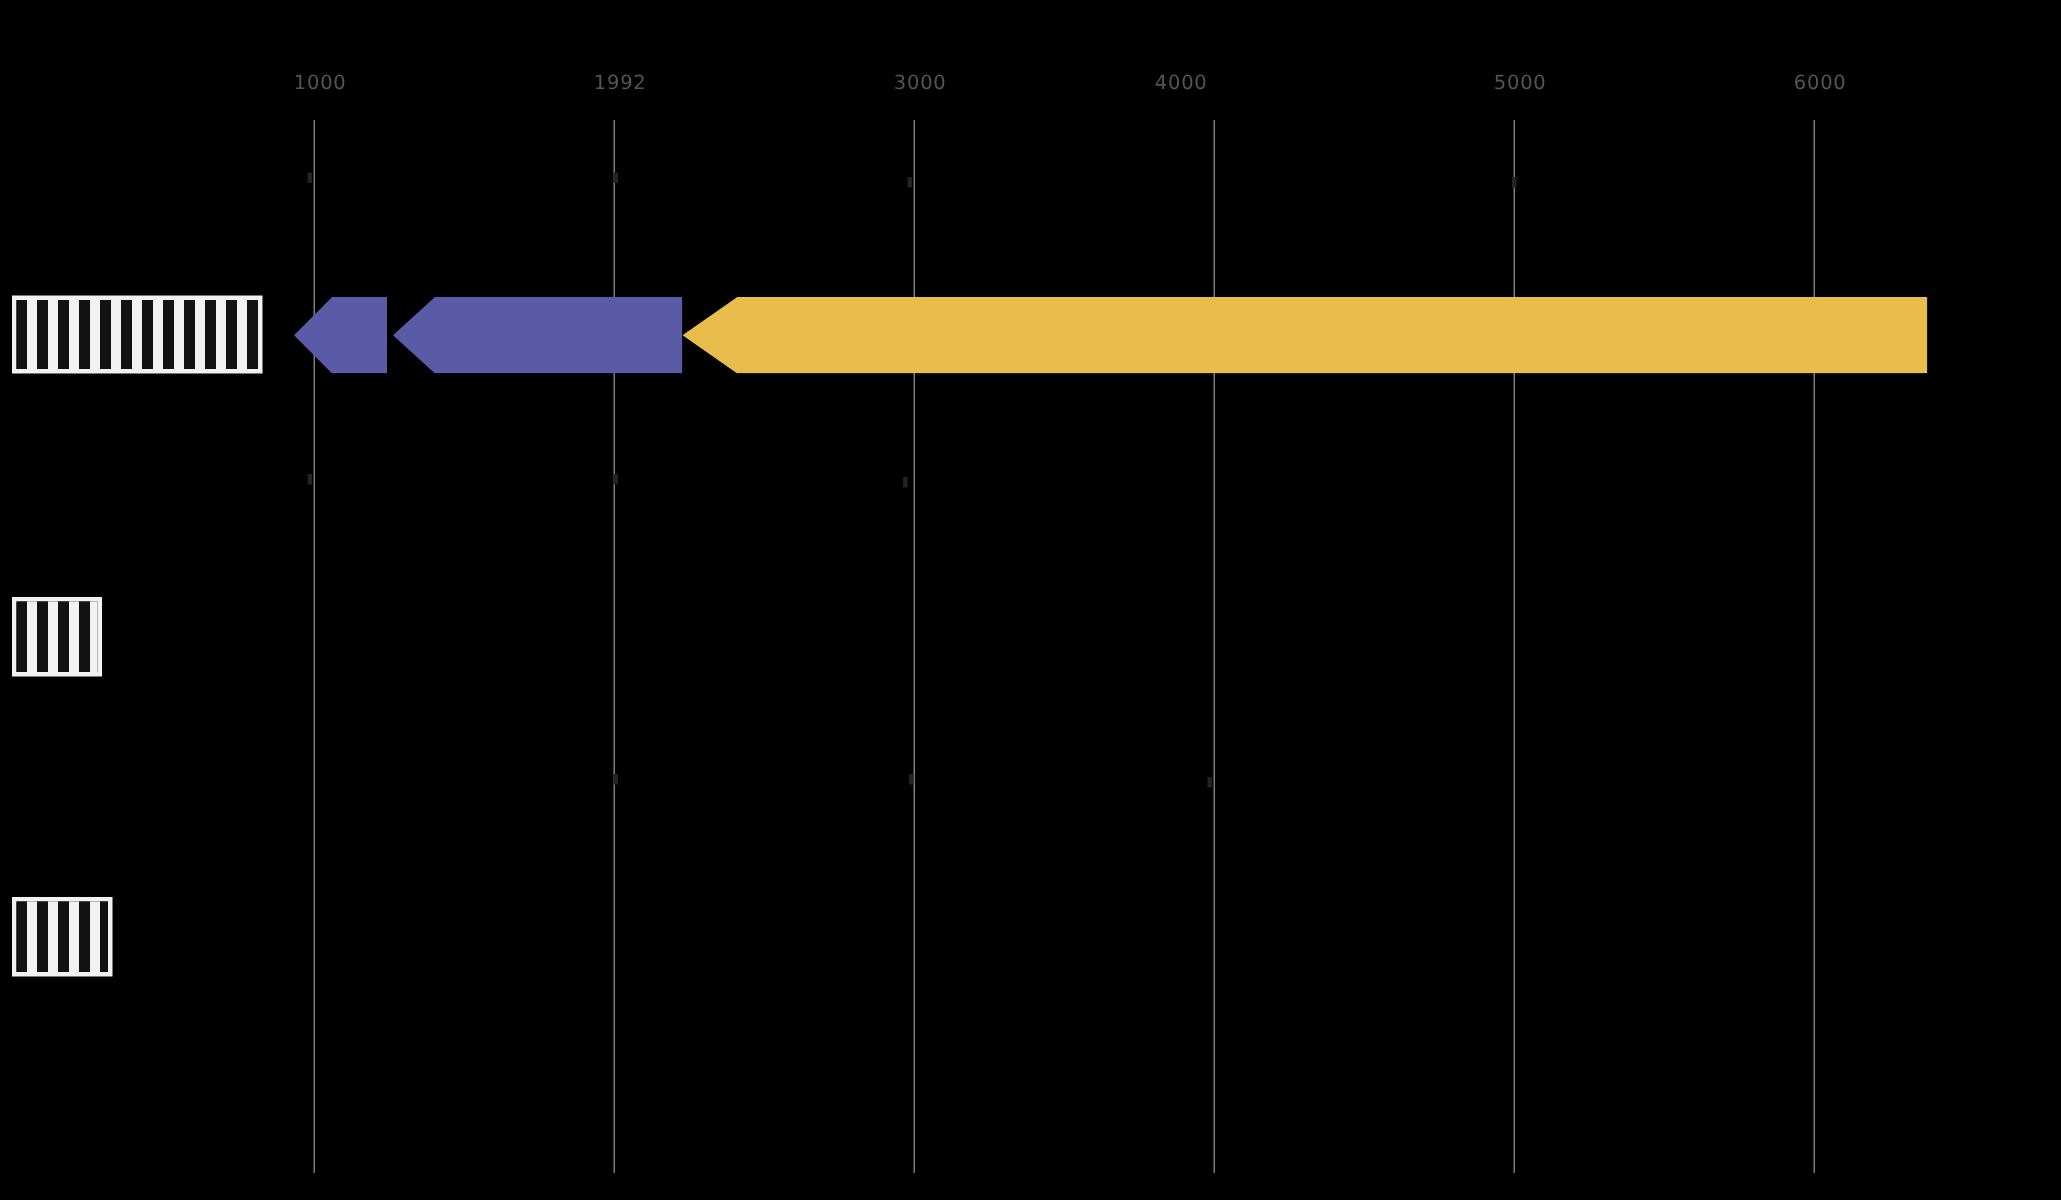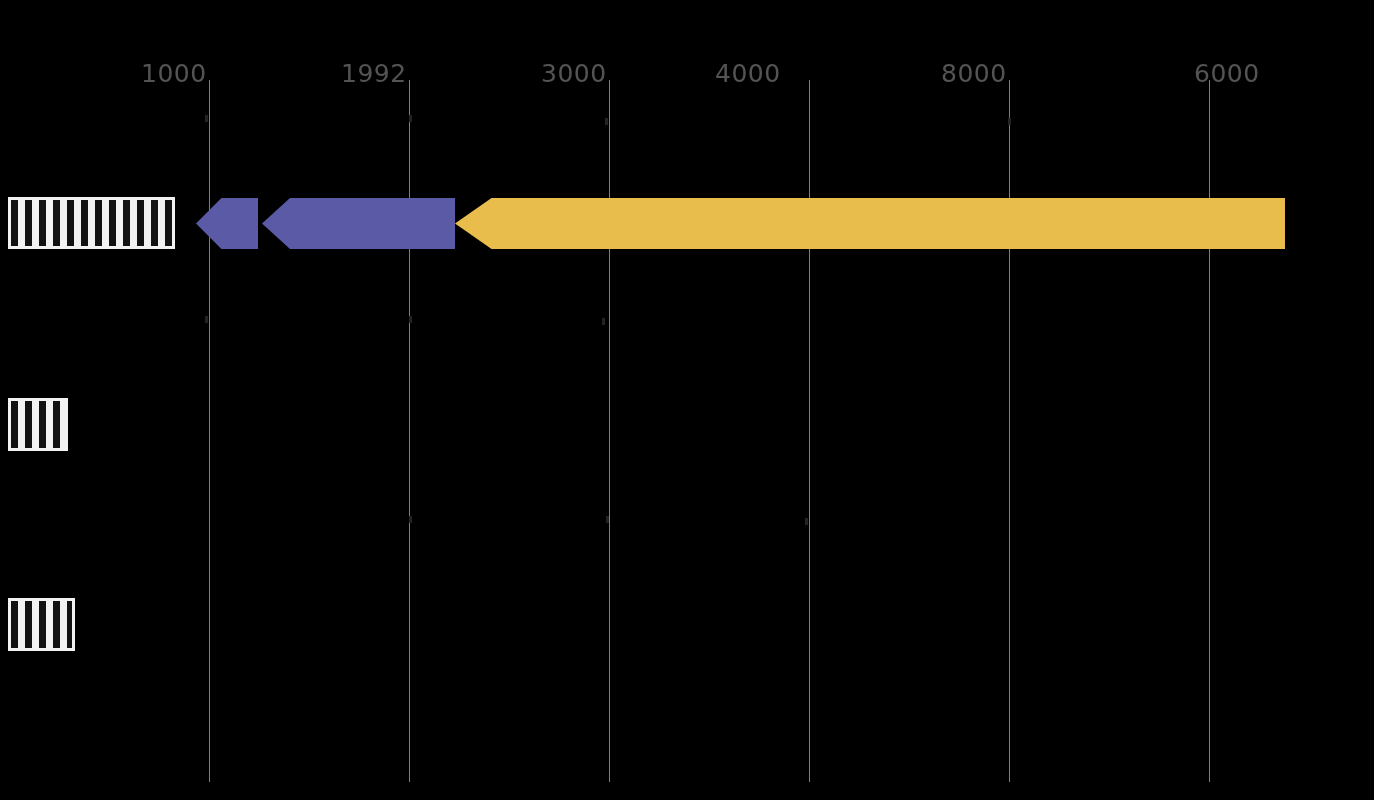--- a/index.html
+++ b/index.html
@@ -12,25 +12,24 @@
   }
   .gridline{
     position:absolute;
     top:80px;height:702px;width:1px;
     background:#7d7d7d;
   }
   .tick-label{
     position:absolute;
     top:48px;
     width:90px;
-    text-align:left;
-    font-size:25px;
+    text-align:right;
+    font-size:13px;
     color:#545454;
     letter-spacing:0.5px;
-    margin-top:11px;
   }
   .gene-arrow{
     position:absolute;
     top:198px;height:51px;
   }
   .arrow-small{
     left:196px;width:62px;
     background:#5b5aa6;
     clip-path:polygon(0% 50%, 41% 0%, 100% 0%, 100% 100%, 41% 100%);
   }
@@ -74,22 +73,22 @@
   <div class="gridline" style="left:409px"></div>
   <div class="gridline" style="left:609px"></div>
   <div class="gridline" style="left:809px"></div>
   <div class="gridline" style="left:1009px"></div>
   <div class="gridline" style="left:1209px"></div>
 
   <div class="tick-label" style="left:141px">1000</div>
   <div class="tick-label" style="left:341px">1992</div>
   <div class="tick-label" style="left:541px">3000</div>
   <div class="tick-label" style="left:715px">4000</div>
-  <div class="tick-label" style="left:941px">8000</div>
-  <div class="tick-label" style="left:1194px">6000</div>
+  <div class="tick-label" style="left:941px">5000</div>
+  <div class="tick-label" style="left:1141px">6000</div>
 
   <div class="gene-arrow arrow-small"></div>
   <div class="gene-arrow arrow-medium"></div>
   <div class="gene-arrow arrow-large"></div>
 
   <div class="striped-label striped-row1">
     <div class="stripes"></div>
   </div>
   <div class="striped-label striped-row2">
     <div class="stripes"></div>

